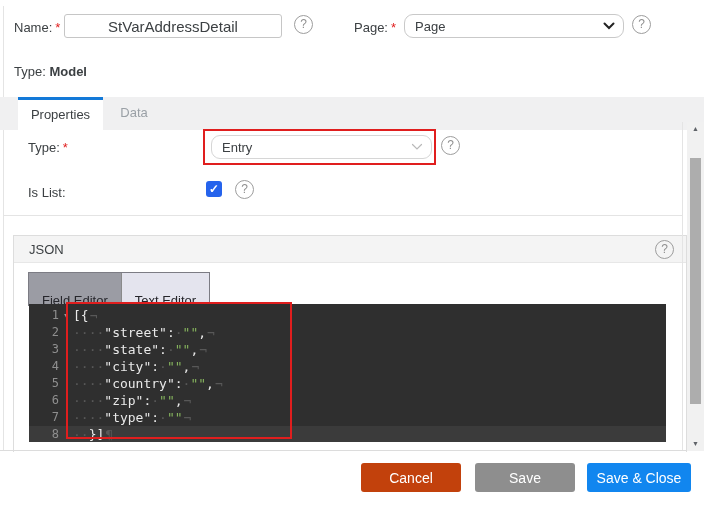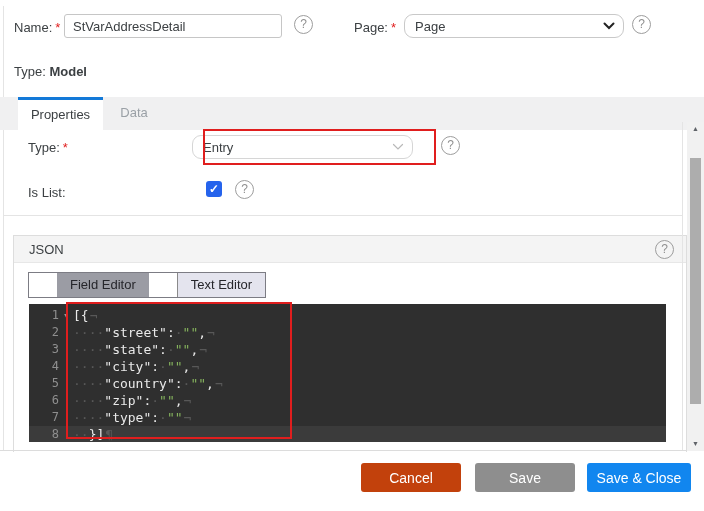--- a/index.html
+++ b/index.html
@@ -8,22 +8,22 @@
     position:relative; width:704px; height:511px; background:#fff;
     font-family:"Liberation Sans", sans-serif; font-size:13px; color:#3c4043;
     overflow:hidden;
   }
   .abs { position:absolute; }
   .req { color:#e01e1e; margin-left:3px; }
 
   
   .tinput {
     position:absolute; height:24px; border:1px solid #c6c6c6; border-radius:3px;
-    font-family:"Liberation Sans", sans-serif; font-size:13px; color:#3c4043;
-    padding:0 8px; background:#fff; outline:none;
+    font-family:"Liberation Sans", sans-serif; font-size:15px; color:#3c4043;
+    padding:0 8px; background:#fff; outline:none;text-align:center;
   }
   .fselect {
     position:absolute; height:24px; border:1px solid #c9c9c9; border-radius:9px;
     background:#fff; display:flex; align-items:center; padding:0 24px 0 10px;
     cursor:pointer; color:#3c4043;
   }
   .fselect .chev { position:absolute; right:8px; top:50%; transform:translateY(-50%); display:flex; }
 
   
   .help {
@@ -51,21 +51,21 @@
   }
 
   
   .jsonpanel { position:absolute; left:13px; top:235px; width:674px; height:217px;
     border:1px solid #ddd; border-bottom:none; background:#fff; }
   .jsonhead { height:27px; background:#f4f4f4; border-bottom:1px solid #e7e7e7;
     line-height:27px; padding-left:15px; color:#3c4043; }
   .jsonhead .help { top:4px; right:12px; left:auto; background:transparent; }
 
   .modegroup { position:absolute; left:14px; top:36px; display:flex; border:1px solid #7c7c84; }
-  .modebtn { height:24px; line-height:24px; padding:0 13px; color:#26262b; cursor:pointer;margin-left:28px; }
+  .modebtn { height:24px; line-height:24px; padding:16px 13px; color:#26262b; cursor:pointer; }
   .mode-field { background:#9b9ca4; }
   .mode-text  { background:#e4e4ee; border-left:1px solid #8a8a8a; }
 
   
   .editor {
     position:absolute; left:15px; top:68px; width:637px; height:138px;
     background:#2f2f2f; overflow:hidden; padding-top:3px;
     font-family:"DejaVu Sans Mono","Liberation Mono",monospace; font-size:13px;
     cursor:text;
   }
@@ -120,21 +120,21 @@
   </div>
   <div class="help" style="left:632px; top:15px;">?</div>
 
   <span class="abs" style="left:14px; top:64px;"><span>Type:</span>&nbsp;<b>Model</b></span>
 
   <div class="tabstrip"></div>
   <div class="tab-active">Properties</div>
   <div class="tab-idle">Data</div>
 
   <span class="abs flabel" style="left:28px; top:140px;"><span>Type:</span><span class="req">*</span></span>
-  <div class="fselect" style="left:192px; top:135px; width:221px; border-color:#d6d6d6;">
+  <div class="fselect" style="left:211px; top:135px; width:221px; border-color:#d6d6d6;">
     <span>Entry</span>
     <span class="chev">
       <svg width="12" height="8" viewBox="0 0 12 8">
           <path d="M1.5 1.5 L6 6 L10.5 1.5" fill="none" stroke="#b9b9b9" stroke-width="1.2" stroke-linecap="round"></path>
         </svg>
     </span>
   </div>
   <div class="redbox" style="left:203px; top:129px; width:233px; height:36px;"></div>
   <div class="help" style="left:441px; top:136px;">?</div>
 

